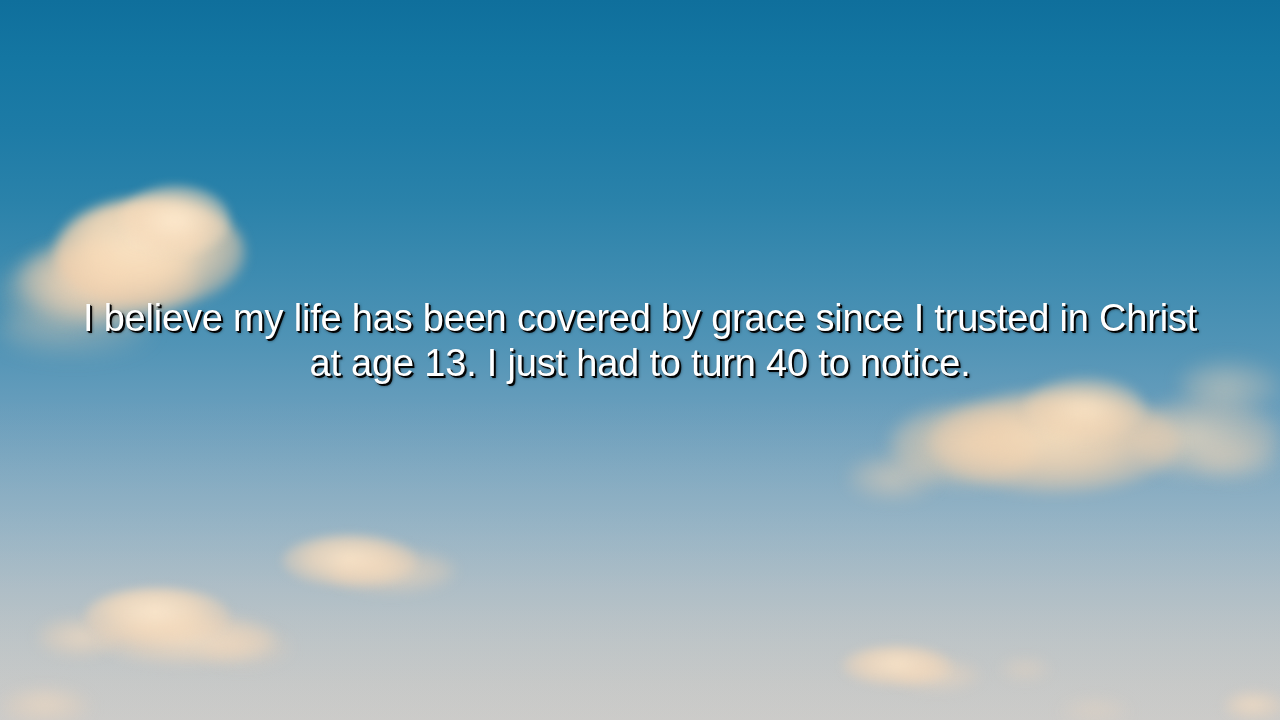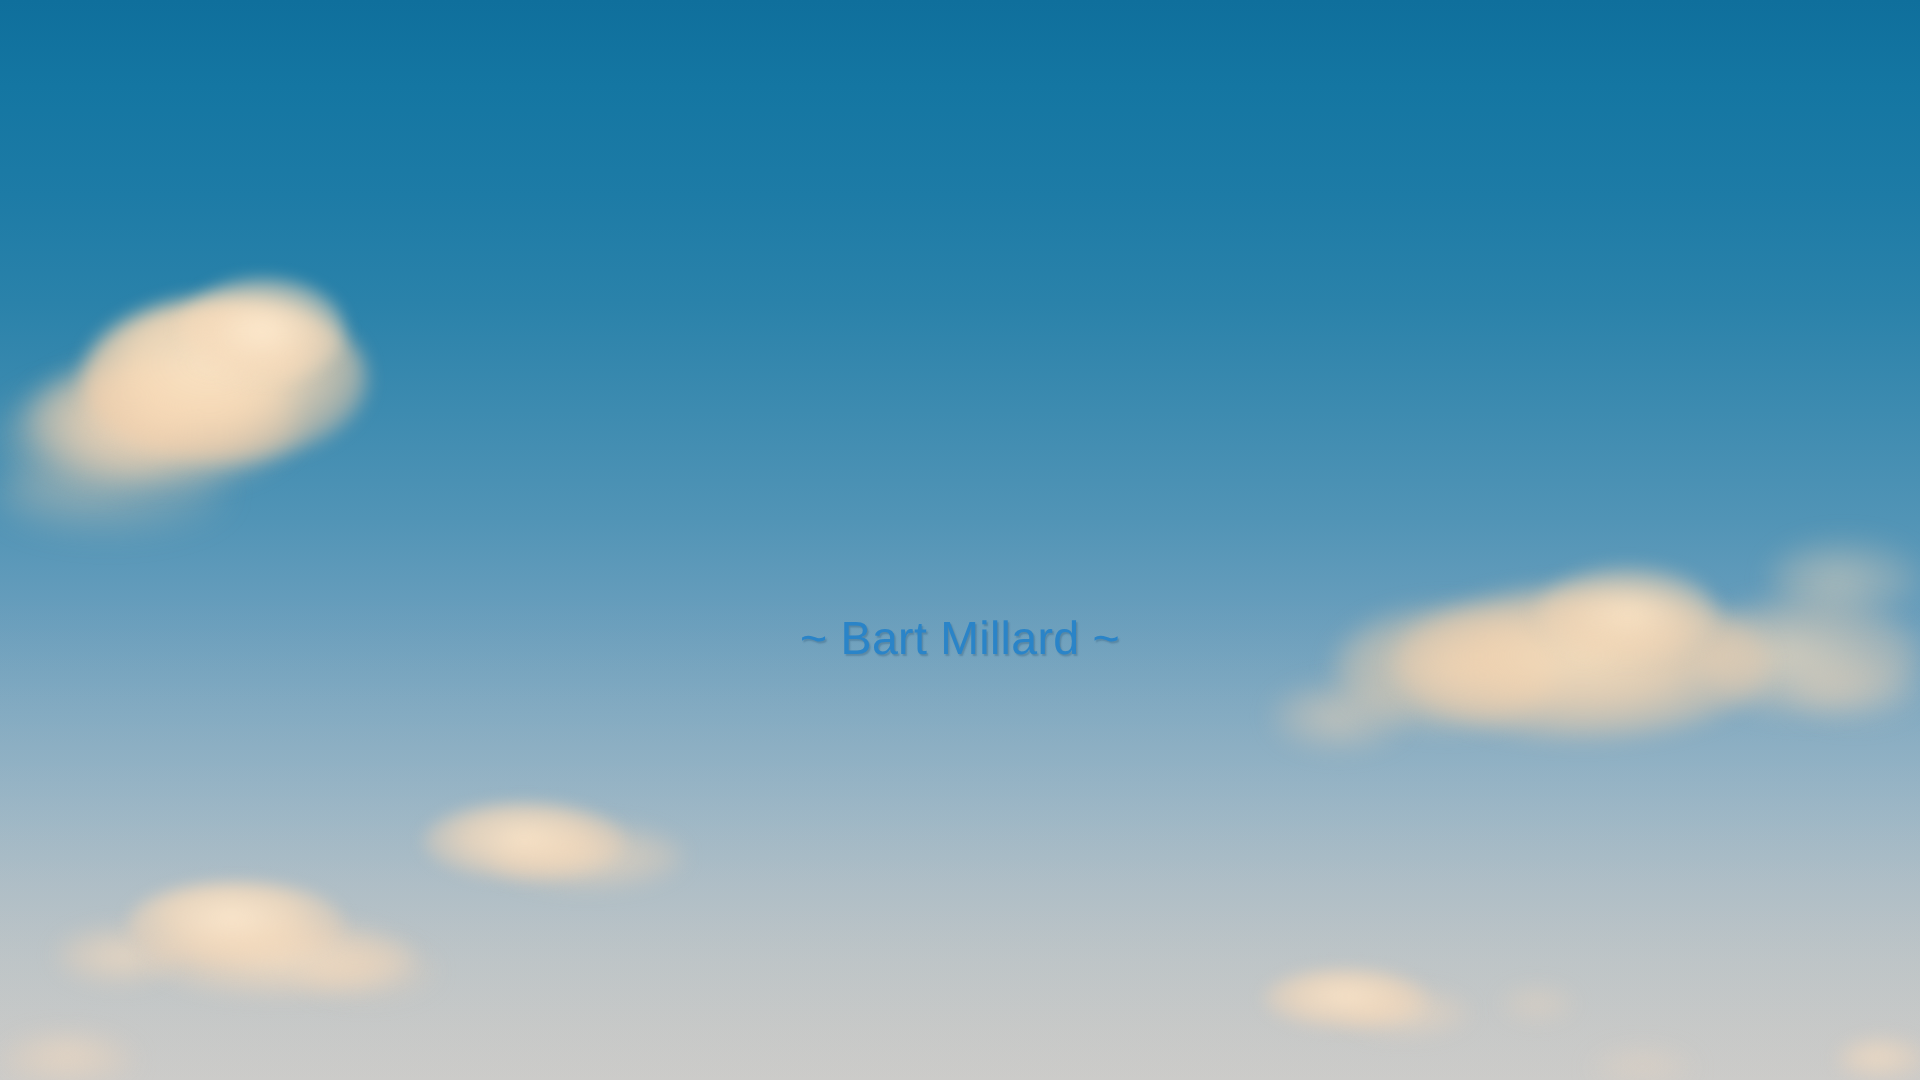--- a/index.html
+++ b/index.html
@@ -352,16 +352,18 @@
   <div class="cloud cl-bl-a"></div>
   <div class="cloud cl-bl-e"></div>
 
   <div class="cloud cl-br-c"></div>
   <div class="cloud cl-br-e"></div>
   <div class="cloud cl-br-b"></div>
   <div class="cloud cl-br-a"></div>
   <div class="cloud cl-br-d"></div>
 
   <div class="content">
-    <p class="attribution">~ Bart Millard ~</p>
+    <div class="quote-block">
+      <p class="quote-text">I believe my life has been covered by grace since I trusted in Christ at age 13. I just had to turn 40 to notice.</p>
+    </div>
   </div>
 
 </div>
 
 </body></html>

